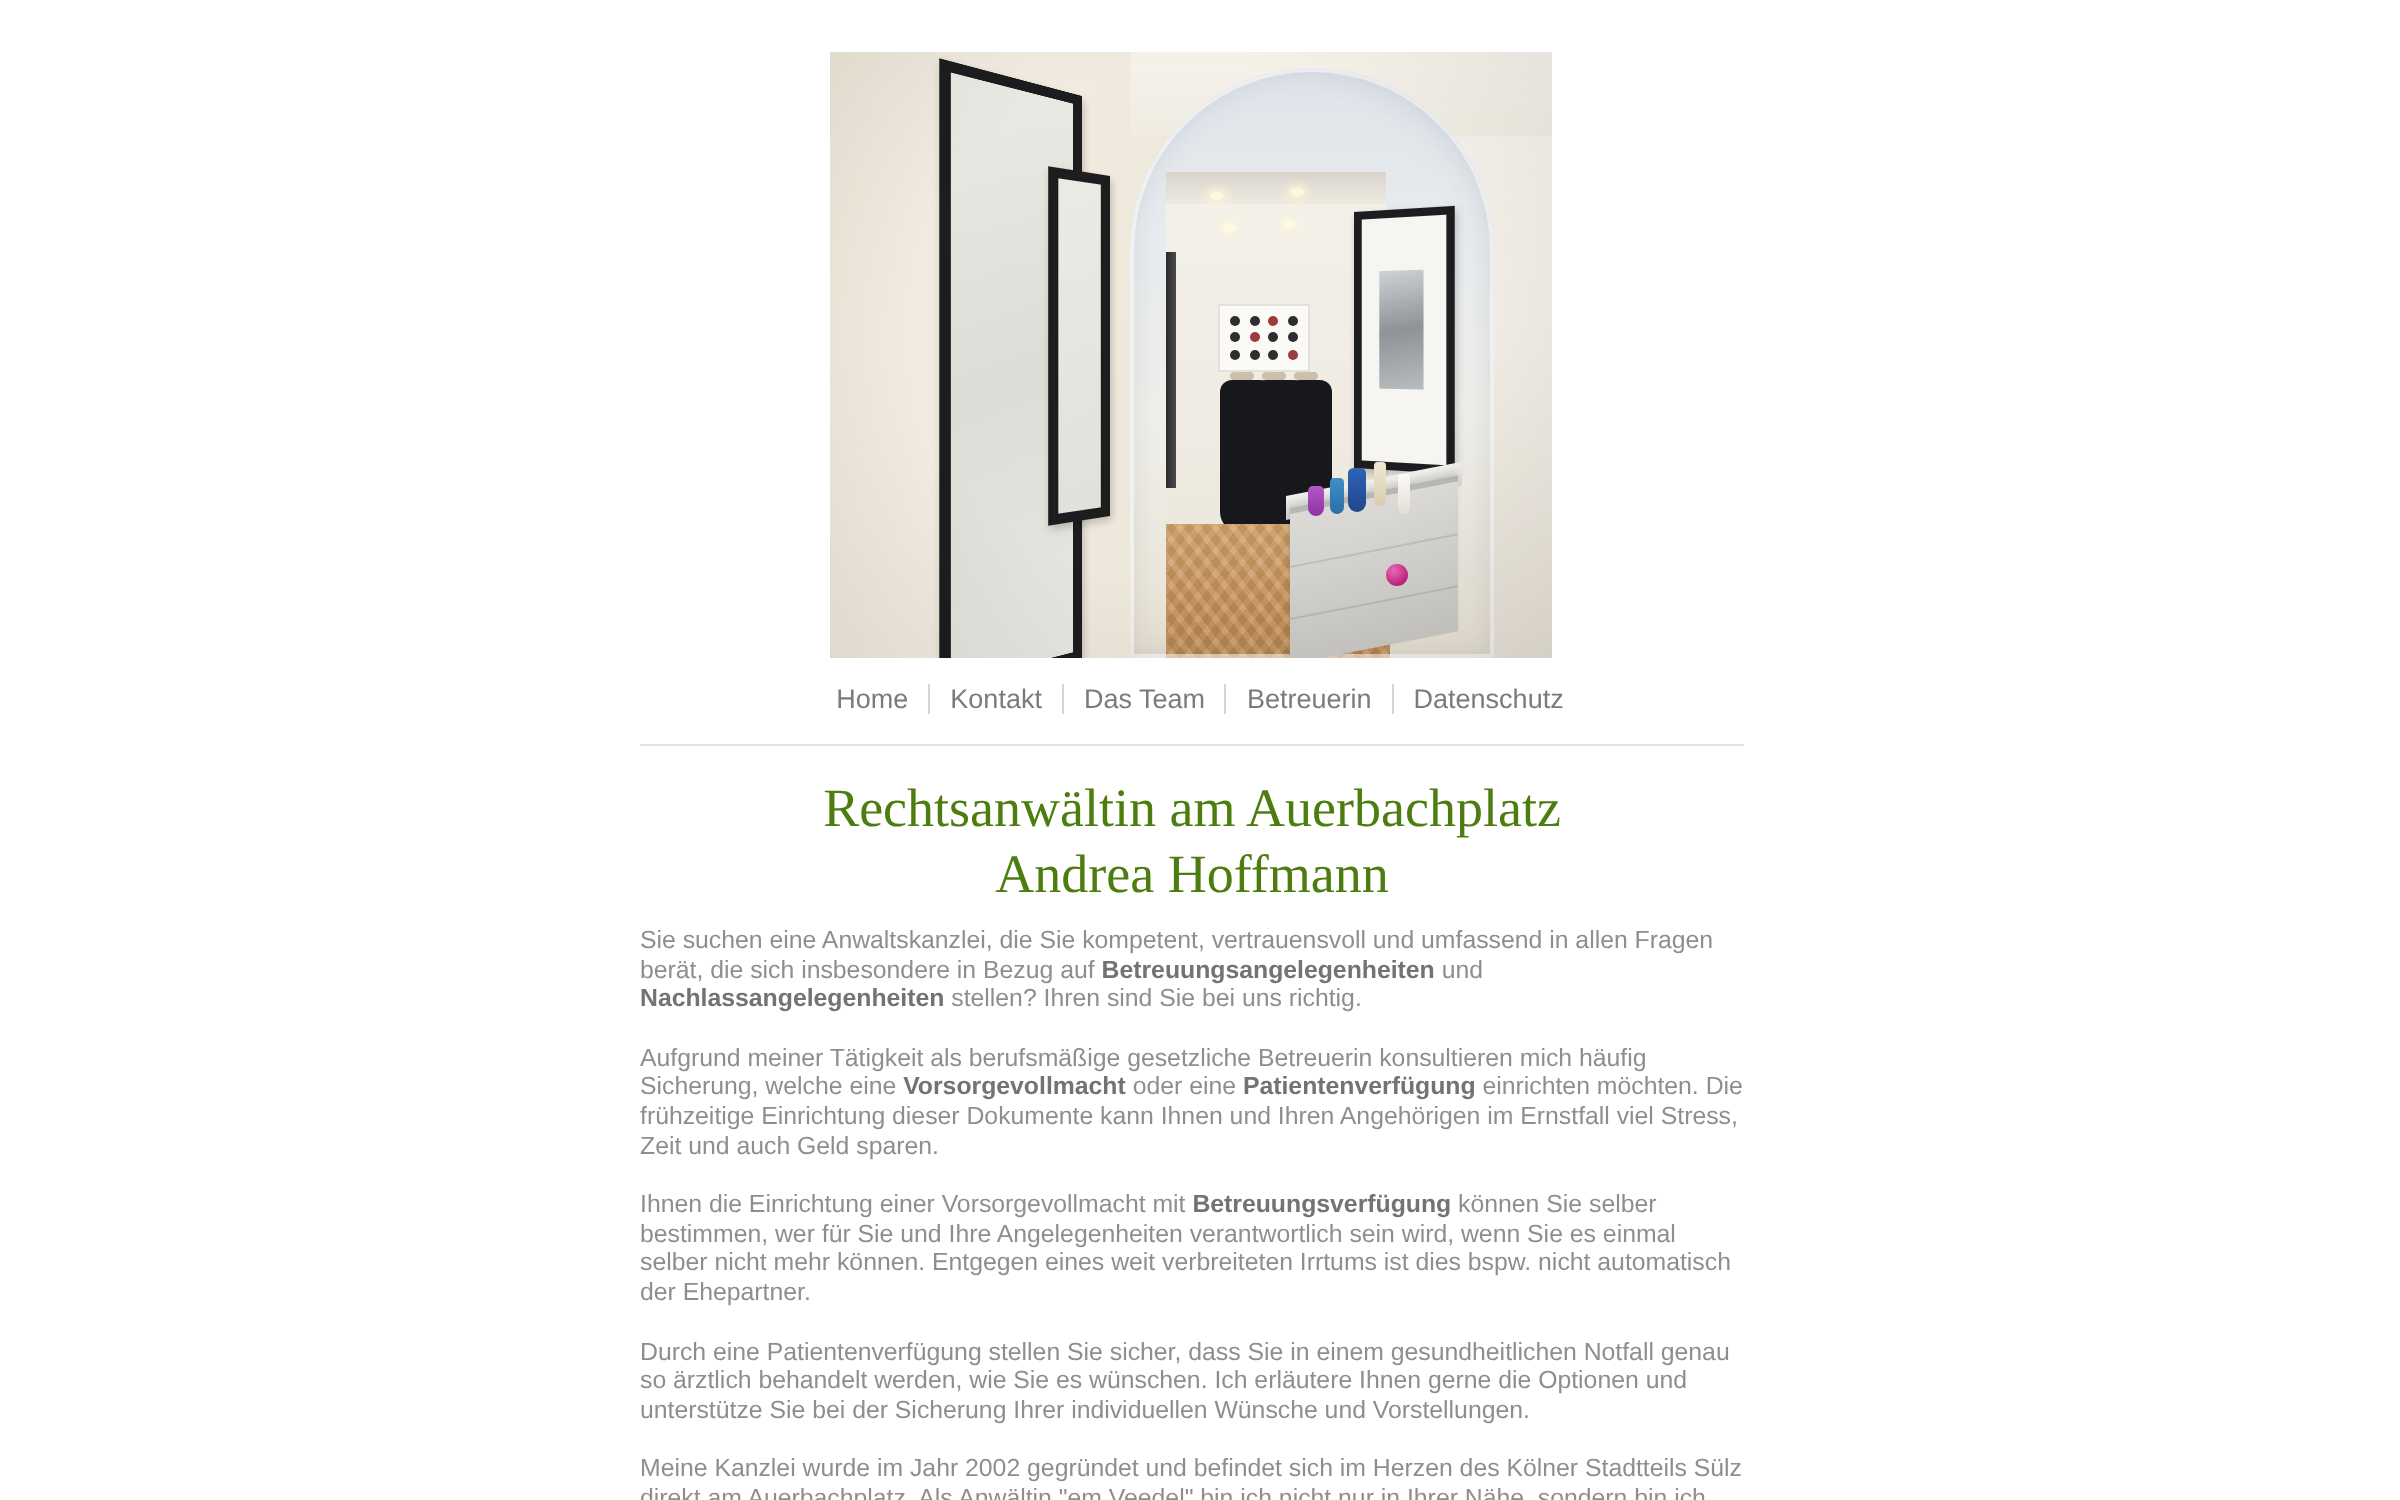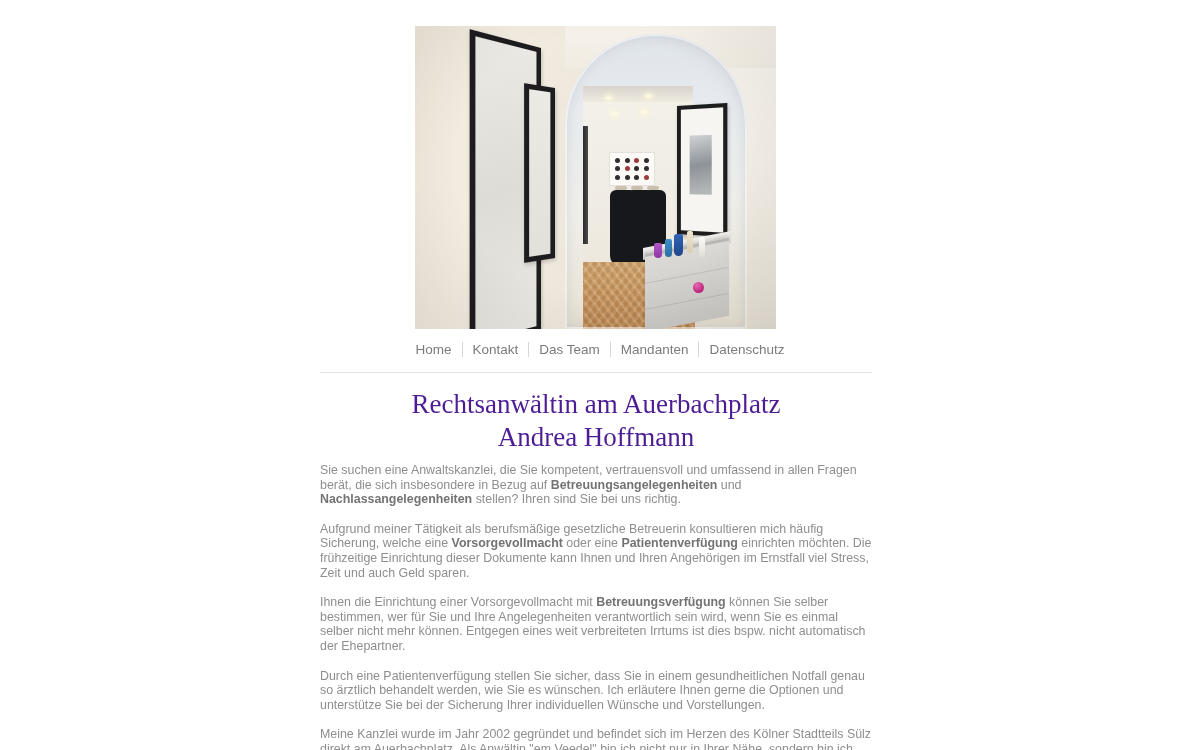--- a/index.html
+++ b/index.html
@@ -231,21 +231,21 @@
     background: #e4e4e4;
   }
 
   
   .titles {
     position: absolute;
     left: 320px; top: 388px;
     width: 552px;
     text-align: center;
     font-family: "Liberation Serif", serif;
-    color: #4c1d95;
+    color: #4d7c0f;
     font-size: 27px;
     line-height: 33px;
     font-weight: 400;
   }
   .titles .l1, .titles .l2 { display: block; }
 
   
   .content {
     position: absolute;
     left: 320px; top: 463px;
@@ -329,21 +329,21 @@
       <div class="vase" style="left:259px;top:208px;width:9px;height:22px;background:linear-gradient(180deg,#2f63b5 0%,#20478c 100%);"></div>
       <div class="vase" style="left:272px;top:205px;width:6px;height:22px;background:linear-gradient(180deg,#efe7cf 0%,#d8cdb0 100%);"></div>
       <div class="vase" style="left:284px;top:211px;width:6px;height:20px;background:linear-gradient(180deg,#fbfaf6 0%,#e2dfd6 100%);"></div>
       <div class="ball" style="left:278px;top:256px;"></div>
 
       <div class="ph-vign"></div>
     </div>
   </div>
 
   <nav class="nav">
-    <a href="#">Home</a><span class="sep"></span><a href="#">Kontakt</a><span class="sep"></span><a href="#">Das Team</a><span class="sep"></span><a href="#">Mandanten</a><span class="sep"></span><a href="#">Datenschutz</a>
+    <a href="#">Home</a><span class="sep"></span><a href="#">Kontakt</a><span class="sep"></span><a href="#">Das Team</a><span class="sep"></span><a href="#">Betreuerin</a><span class="sep"></span><a href="#">Datenschutz</a>
   </nav>
 
   <div class="rule"></div>
 
   <div class="titles">
     <span class="l1">Rechtsanwältin am Auerbachplatz</span>
     <span class="l2">Andrea Hoffmann</span>
   </div>
 
   <div class="content">

